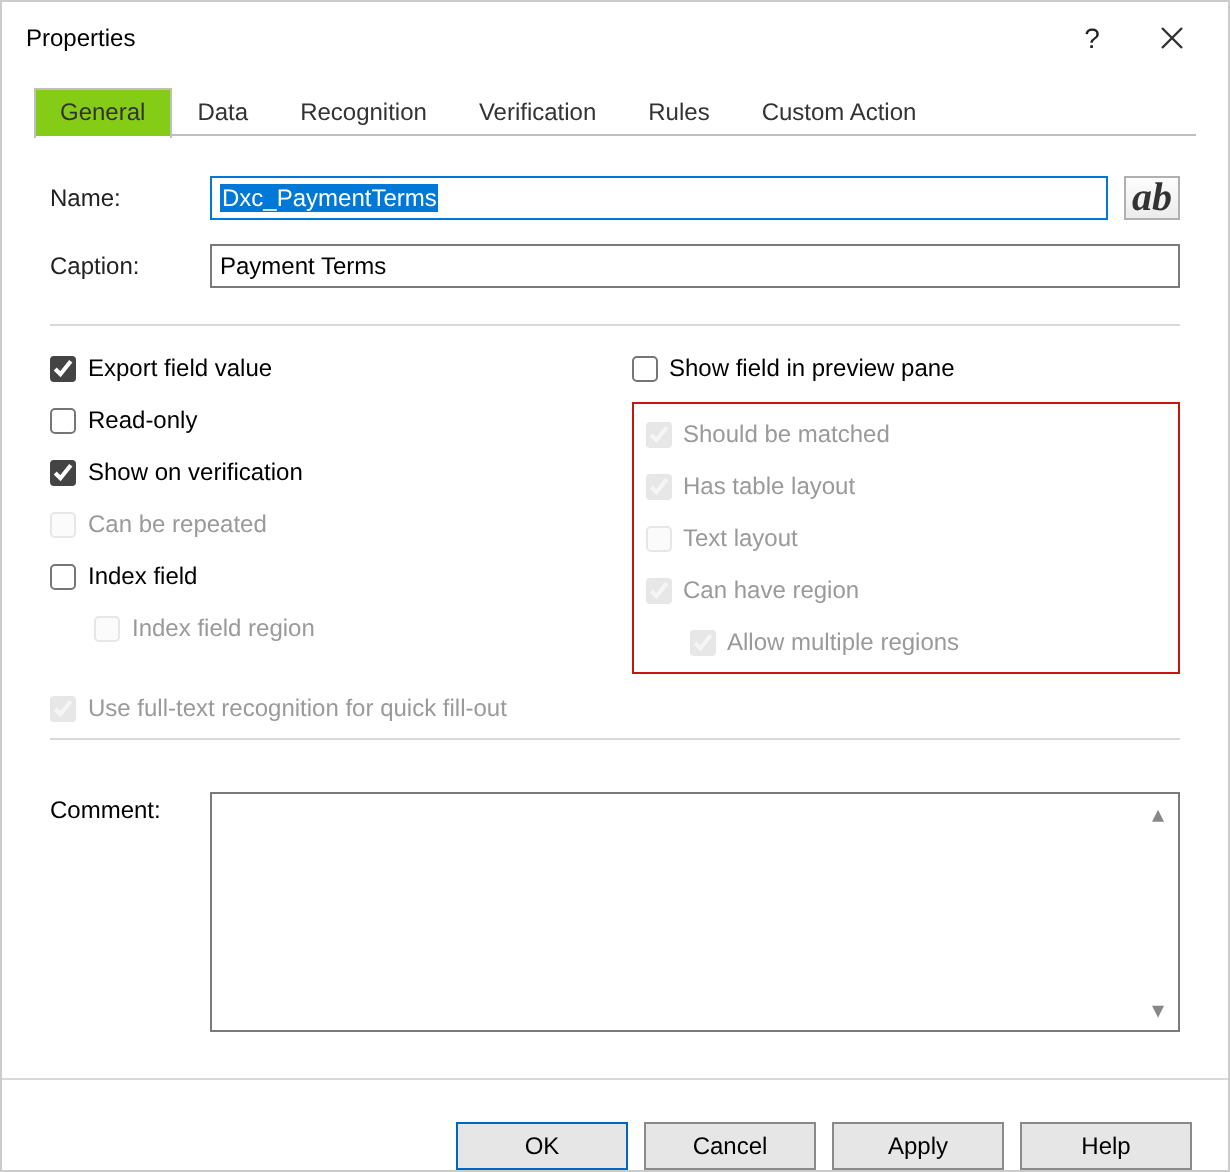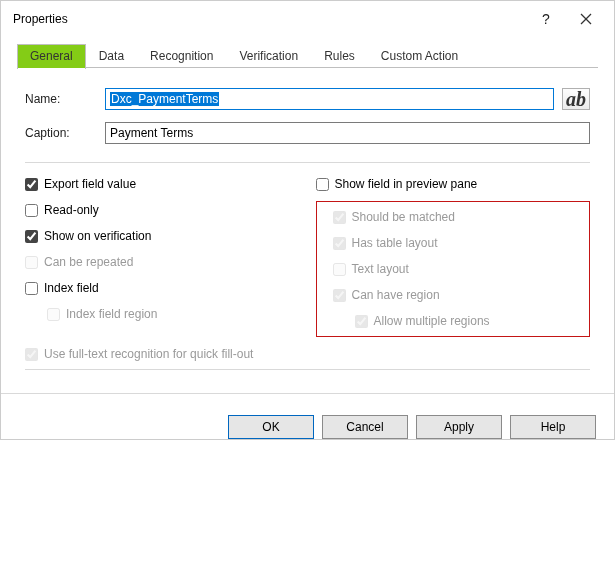--- a/index.html
+++ b/index.html
@@ -6,21 +6,21 @@
   html, body {
     margin: 0; padding: 0;
     font-family: "Segoe UI", Tahoma, sans-serif;
     font-size: 12px;
     color: #000;
     background: #fff;
     width: 615px; height: 586px;
     overflow: hidden;
   }
   .dialog {
-    width: 615px; height: 440px;
+    width: 615px; height: 586px;
     display: flex; flex-direction: column;
     border: 1px solid #ccc;
   }
   .titlebar {
     height: 36px;
     display: flex; align-items: center;
     padding: 0 8px 0 12px;
   }
   .titlebar .title { flex: 1; font-size: 12px; }
   .titlebar .btn { width: 40px; height: 28px; display:flex; align-items:center; justify-content:center; color:#222; }
@@ -103,21 +103,21 @@
   .chk.disabled { color:#9a9a9a; }
   .chk input[type="checkbox"] {
     width:13px; height:13px; margin:0;
     accent-color: #444;
   }
   .chk.disabled input[type="checkbox"] { opacity:0.55; }
   .chk.full { width: 100%; }
 
   .red-box {
     border: 1px solid #c41515;
-    padding: 6px 6px 6px 16px;
+    padding: 6px 6px 6px 6px;
   }
 
   .comment-row { display:flex; margin-top: 14px; }
   .comment-row .label { width: 80px; padding-top:2px; }
   .comment-box {
     flex:1; height: 120px;
     border: 1px solid #7a7a7a;
     position: relative;
     background:#fff;
   }
@@ -259,20 +259,28 @@
       </div>
     </div>
 
     <label class="chk disabled full" style="margin-top:8px;">
       <input type="checkbox" disabled="" checked="" style="">
       <span>Use full-text recognition for quick fill-out</span>
     </label>
 
     <hr class="sep">
 
+    <div class="comment-row">
+      <div class="label">Comment:</div>
+      <div class="comment-box">
+        <textarea style=""></textarea>
+        <div class="scroll-stub">▴</div>
+        <div class="scroll-stub down">▾</div>
+      </div>
+    </div>
 
     <div style="flex:1"></div>
   </div>
 
   <div class="footer">
     <button class="btn-std default">OK</button>
     <button class="btn-std">Cancel</button>
     <button class="btn-std">Apply</button>
     <button class="btn-std">Help</button>
   </div>

